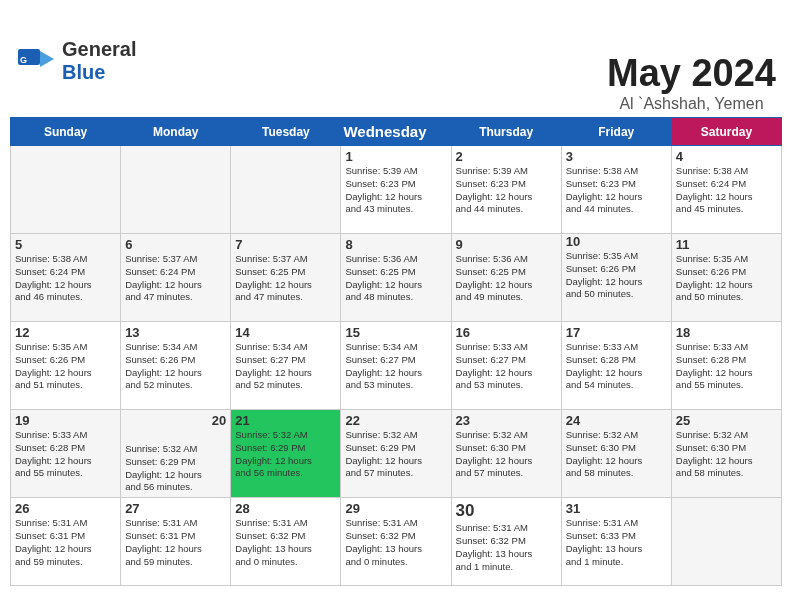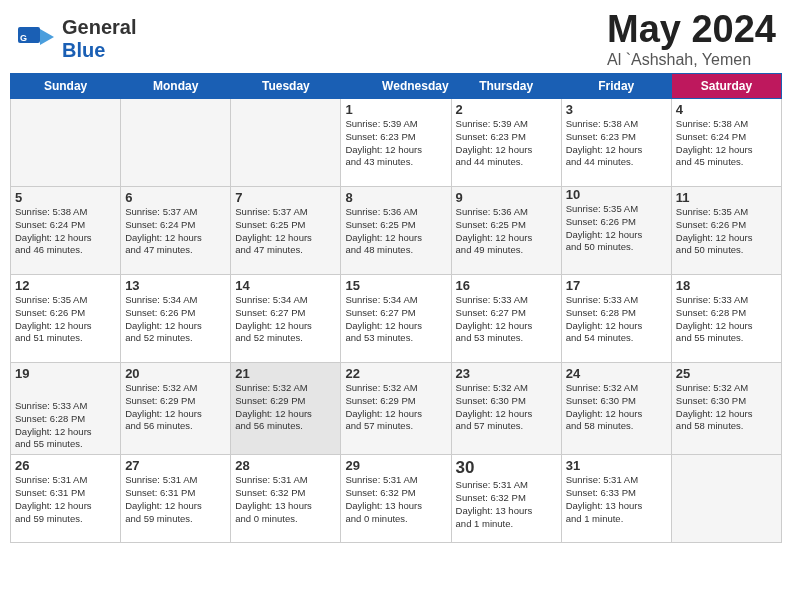--- a/index.html
+++ b/index.html
@@ -19,33 +19,33 @@
           <rect x="2" y="8" width="22" height="16" rx="2" fill="#1a5fb4"></rect>
           <polygon points="24,10 38,18 24,26" fill="#4a9edd"></polygon>
           <text x="4" y="22" font-size="9" fill="white" font-weight="bold">G</text>
         </svg>
       </div>
       <div>
         <span style="font-size:20px; font-weight:bold; color:#333;">General</span><br>
         <span style="font-size:20px; font-weight:bold; color:#1a5fb4;">Blue</span>
       </div>
     </div>
-    <div style="text-align:left;">
+    <div style="text-align:center;margin-top:44px;">
       <div style="font-size:38px; font-weight:bold; color:#222;">May 2024</div>
       <div style="font-size:16px; color:#555;">Al `Ashshah, Yemen</div>
     </div>
   </div>
 
   <table style="width:calc(100% - 20px); margin:0 10px; border-collapse:collapse; table-layout:fixed;">
     <thead>
       <tr>
         <th style="background:#1a5fb4; color:white; text-align:center; padding:5px 2px; font-size:12px; font-weight:bold; border:1px solid #1a5fb4;">Sunday</th>
         <th style="background:#1a5fb4; color:white; text-align:center; padding:5px 2px; font-size:12px; font-weight:bold; border:1px solid #1a5fb4;">Monday</th>
         <th style="background:#1a5fb4; color:white; text-align:center; padding:5px 2px; font-size:12px; font-weight:bold; border:1px solid #1a5fb4;">Tuesday</th>
-        <th style="background:#1a5fb4; color:white; text-align:right; padding:5px 2px; font-size:12px; font-weight:bold; border:1px solid #1a5fb4;">Wednesday</th>
+        <th style="background:#1a5fb4; color:white; text-align:left; padding:5px 2px; font-size:15px; font-weight:bold; border:1px solid #1a5fb4;">Wednesday</th>
         <th style="background:#1a5fb4; color:white; padding:5px 2px; font-size:12px; font-weight:bold; border:1px solid #1a5fb4;">Thursday</th>
         <th style="background:#1a5fb4; color:white; text-align:center; padding:5px 2px; font-size:12px; font-weight:bold; border:1px solid #1a5fb4;">Friday</th>
         <th style="background:#be185d; color:white; text-align:center; padding:5px 2px; font-size:12px; font-weight:bold; border:1px solid #1a5fb4;">Saturday</th>
       </tr>
     </thead>
     <tbody id="calendar-body">
     <tr>
           <td style="border: 1px solid rgb(204, 204, 204); vertical-align: top; padding: 3px 4px; height: 88px; background: rgb(245, 245, 245);"></td>
           <td style="border: 1px solid rgb(204, 204, 204); vertical-align: top; padding: 3px 4px; height: 88px; background: rgb(245, 245, 245);"></td>
           <td style="border: 1px solid rgb(204, 204, 204); vertical-align: top; padding: 3px 4px; height: 88px; background: rgb(245, 245, 245);"></td>
@@ -175,34 +175,34 @@
           <td style="border: 1px solid rgb(204, 204, 204); vertical-align: top; padding: 3px 4px; height: 88px; background: rgb(255, 255, 255);">
             <div style="font-size: 13px; font-weight: bold; color: rgb(51, 51, 51); margin-bottom: 1px;">18</div>
             <div style="font-size: 9.5px; color: rgb(51, 51, 51); line-height: 1.35;">Sunrise: 5:33 AM</div>
             <div style="font-size: 9.5px; color: rgb(51, 51, 51); line-height: 1.35;">Sunset: 6:28 PM</div>
             <div style="font-size: 9.5px; color: rgb(51, 51, 51); line-height: 1.35;">Daylight: 12 hours</div>
             <div style="font-size: 9.5px; color: rgb(51, 51, 51); line-height: 1.35;">and 55 minutes.</div>
           </td>
         </tr>
         <tr>
           <td style="border: 1px solid rgb(204, 204, 204); vertical-align: top; padding: 3px 4px; height: 88px; background: rgb(245, 245, 245);">
-            <div style="font-size: 13px; font-weight: bold; color: rgb(51, 51, 51); margin-bottom: 19px;">19</div>
+            <div style="font-size: 13px; font-weight: bold; color: rgb(51, 51, 51); margin-bottom: 1px;">19</div>
             <div style="font-size: 9.5px; color: rgb(51, 51, 51); line-height: 1.35;">Sunrise: 5:33 AM</div>
             <div style="font-size: 9.5px; color: rgb(51, 51, 51); line-height: 1.35;">Sunset: 6:28 PM</div>
             <div style="font-size: 9.5px; color: rgb(51, 51, 51); line-height: 1.35;">Daylight: 12 hours</div>
             <div style="font-size: 9.5px; color: rgb(51, 51, 51); line-height: 1.35;">and 55 minutes.</div>
           </td>
           <td style="border: 1px solid rgb(204, 204, 204); vertical-align: top; padding: 3px 4px; height: 88px; background: rgb(245, 245, 245);">
-            <div style="font-size: 13px; font-weight: bold; color: rgb(51, 51, 51); margin-bottom: 1px;">20</div>
+            <div style="font-size: 13px; font-weight: bold; color: rgb(51, 51, 51); margin-bottom: 15px; text-align: right;">20</div>
             <div style="font-size: 9.5px; color: rgb(51, 51, 51); line-height: 1.35;">Sunrise: 5:32 AM</div>
             <div style="font-size: 9.5px; color: rgb(51, 51, 51); line-height: 1.35;">Sunset: 6:29 PM</div>
             <div style="font-size: 9.5px; color: rgb(51, 51, 51); line-height: 1.35;">Daylight: 12 hours</div>
             <div style="font-size: 9.5px; color: rgb(51, 51, 51); line-height: 1.35;">and 56 minutes.</div>
           </td>
-          <td style="border: 1px solid rgb(204, 204, 204); vertical-align: top; padding: 3px 4px; height: 88px; background: #e5e5e5;">
+          <td style="border: 1px solid rgb(204, 204, 204); vertical-align: top; padding: 3px 4px; height: 88px; background: #22c55e;">
             <div style="font-size: 13px; font-weight: bold; color: rgb(51, 51, 51); margin-bottom: 1px;">21</div>
             <div style="font-size: 9.5px; color: rgb(51, 51, 51); line-height: 1.35;">Sunrise: 5:32 AM</div>
             <div style="font-size: 9.5px; color: rgb(51, 51, 51); line-height: 1.35;">Sunset: 6:29 PM</div>
             <div style="font-size: 9.5px; color: rgb(51, 51, 51); line-height: 1.35;">Daylight: 12 hours</div>
             <div style="font-size: 9.5px; color: rgb(51, 51, 51); line-height: 1.35;">and 56 minutes.</div>
           </td>
           <td style="border: 1px solid rgb(204, 204, 204); vertical-align: top; padding: 3px 4px; height: 88px; background: rgb(245, 245, 245);">
             <div style="font-size: 13px; font-weight: bold; color: rgb(51, 51, 51); margin-bottom: 1px;">22</div>
             <div style="font-size: 9.5px; color: rgb(51, 51, 51); line-height: 1.35;">Sunrise: 5:32 AM</div>
             <div style="font-size: 9.5px; color: rgb(51, 51, 51); line-height: 1.35;">Sunset: 6:29 PM</div>

